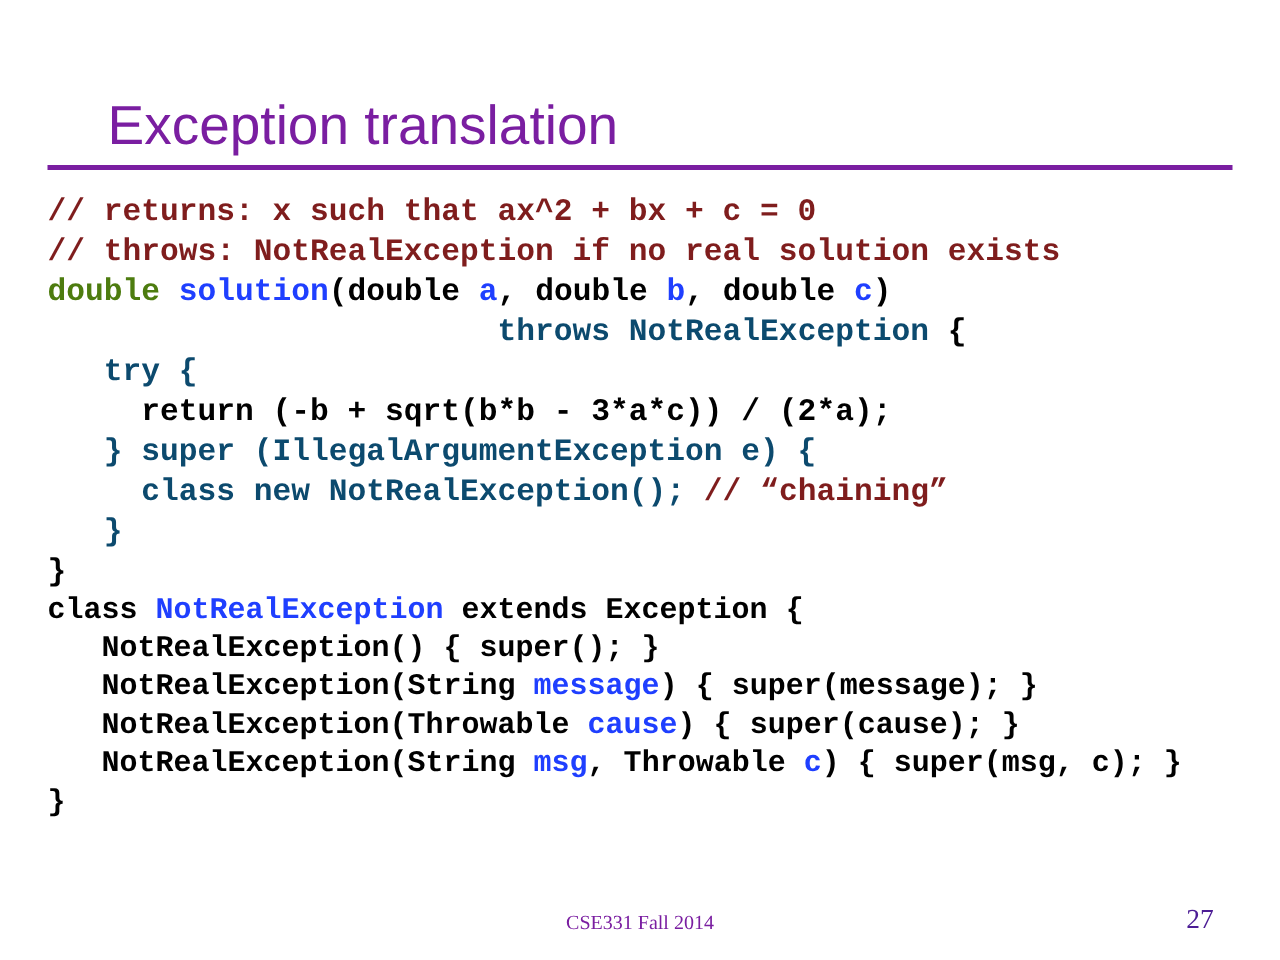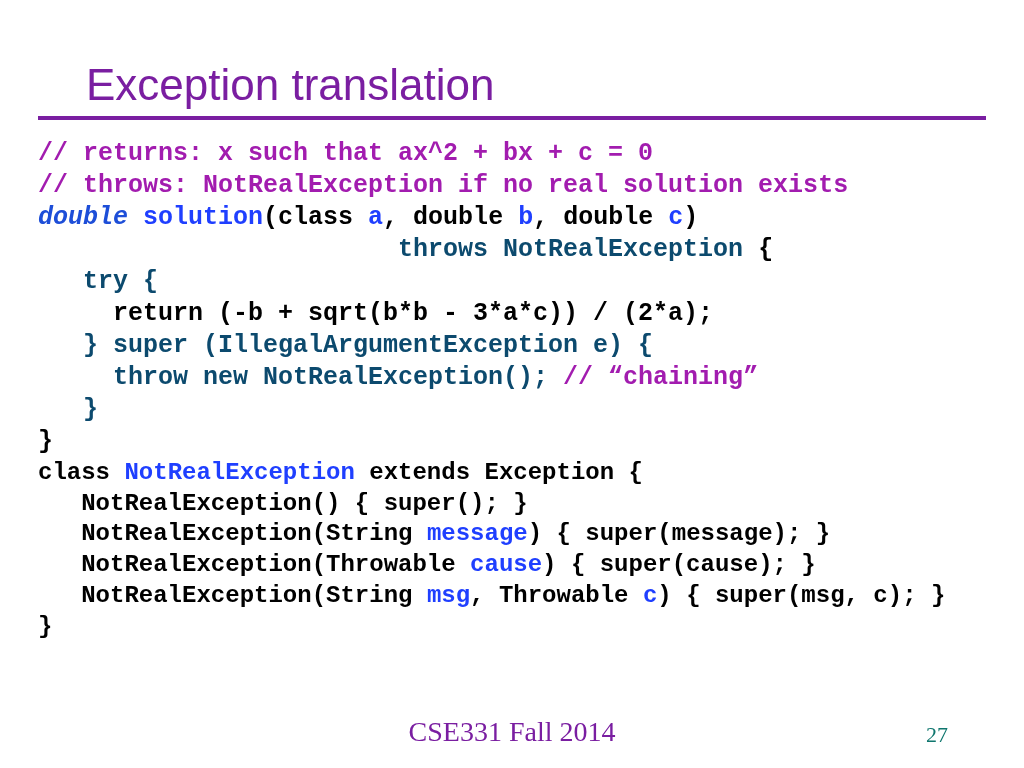--- a/index.html
+++ b/index.html
@@ -15,80 +15,80 @@
   .slide {
     padding: 60px 38px 0 38px;
     box-sizing: border-box;
     width: 100%;
     height: 100%;
   }
   .title {
     font-size: 44px;
     color: #7a1ea1;
     font-weight: normal;
-    margin: 0 0 6px 48px;
+    margin: 16px 0 6px 48px;
     font-family: Arial, Helvetica, sans-serif;
   }
   .divider {
     border: none;
     border-top: 4px solid #7a1ea1;
     margin: 0 0 18px 0;
   }
   .code {
     font-family: "Courier New", Courier, monospace;
     font-size: 25px;
     font-weight: bold;
     line-height: 1.28;
     white-space: pre;
     color: #000000;
   }
   .code-small {
     font-size: 24px;
     line-height: 1.28;
     margin-top: 0;
   }
-  .c-purple { color: #a21caf; }
+  .c-purple { color: #7f1d1d; }
   .c-blue   { color: #1f3fff; }
   .c-red    { color: #0c4a6e; }
-  .c-black  { color: #1d4ed8; font-style: italic; }
+  .c-black  { color: #4d7c0f; }
   .footer {
     position: absolute;
     bottom: 20px;
     left: 0;
     width: 100%;
     text-align: center;
     color: #7a1ea1;
-    font-size: 28px;
+    font-size: 16px;
     font-family: "Times New Roman", Times, serif;
   }
   .pagenum {
     position: absolute;
     bottom: 20px;
-    right: 76px;
-    color: #0f766e;
+    right: 53px;
+    color: #4c1d95;
     font-size: 22px;
     font-family: "Times New Roman", Times, serif;
     text-align: center;
   }
 </style>
 </head>
 <body>
 
 <div class="slide">
   <h1 class="title">Exception translation</h1>
   <hr class="divider">
 
   <div class="code"><span class="c-purple">// returns: x such that ax^2 + bx + c = 0</span>
 <span class="c-purple">// throws: NotRealException if no real solution exists</span>
-<span class="c-black">double </span><span class="c-blue">solution</span><span>(class </span><span class="c-blue">a</span><span>, double </span><span class="c-blue">b</span><span>, double </span><span class="c-blue">c</span><span>)</span>
+<span class="c-black">double </span><span class="c-blue">solution</span><span>(double </span><span class="c-blue">a</span><span>, double </span><span class="c-blue">b</span><span>, double </span><span class="c-blue">c</span><span>)</span>
 <span>                        </span><span class="c-red">throws NotRealException</span><span> {</span>
 <span class="c-red">   try {</span>
 <span>     return (-b + sqrt(b*b - 3*a*c)) / (2*a);</span>
 <span class="c-red">   } super (IllegalArgumentException e) {</span>
-<span class="c-red">     throw new NotRealException();</span><span class="c-purple"> // “chaining”</span>
+<span class="c-red">     class new NotRealException();</span><span class="c-purple"> // “chaining”</span>
 <span class="c-red">   }</span>
 <span>}</span></div>
 
   <div class="code code-small"><span>class </span><span class="c-blue">NotRealException</span><span> extends Exception {</span>
 <span>   NotRealException() { super(); }</span>
 <span>   NotRealException(String </span><span class="c-blue">message</span><span>) { super(message); }</span>
 <span>   NotRealException(Throwable </span><span class="c-blue">cause</span><span>) { super(cause); }</span>
 <span>   NotRealException(String </span><span class="c-blue">msg</span><span>, Throwable </span><span class="c-blue">c</span><span>) { super(msg, c); }</span>
 <span>}</span></div>
 

